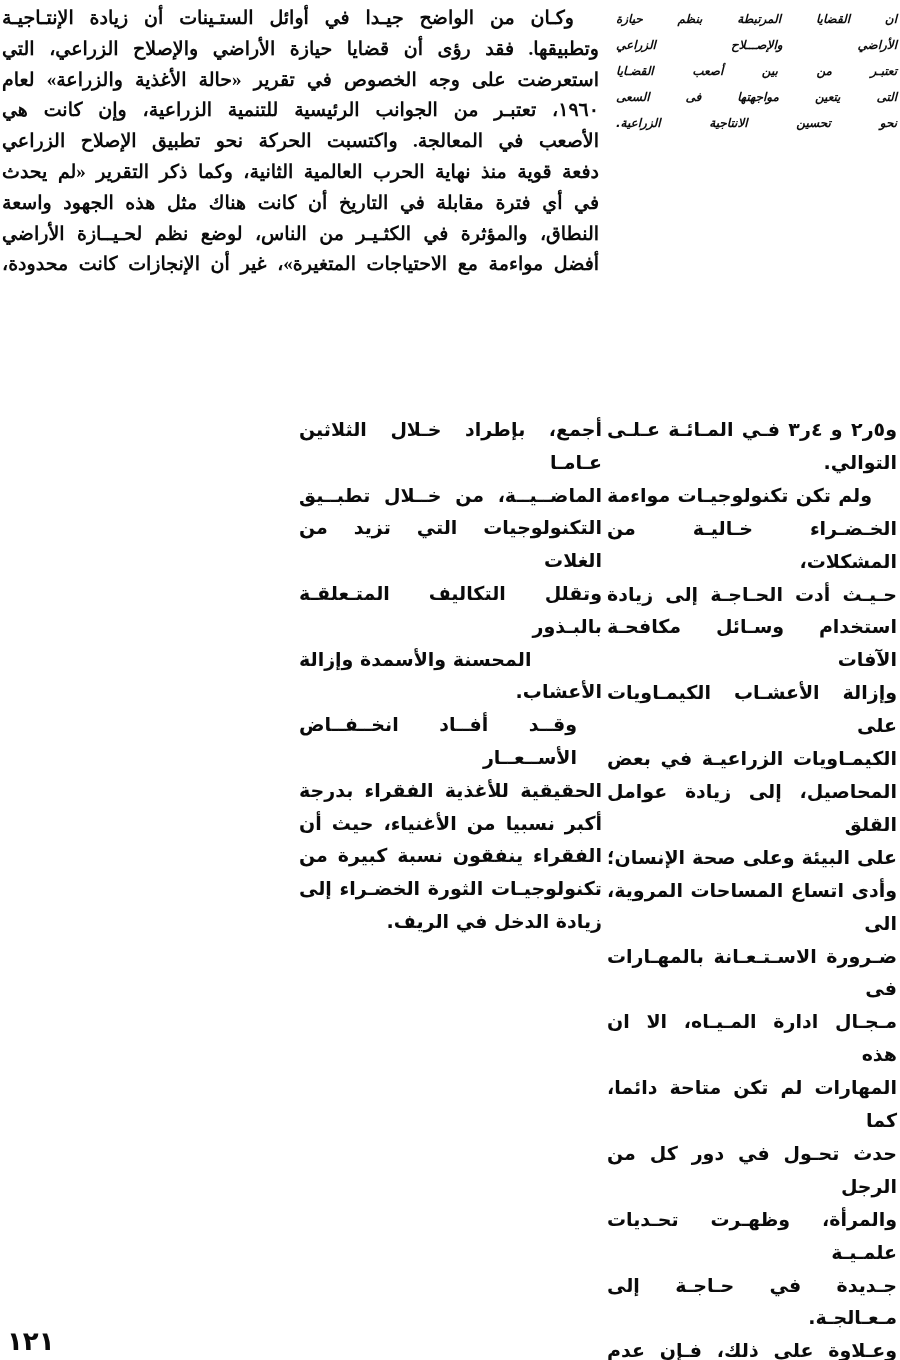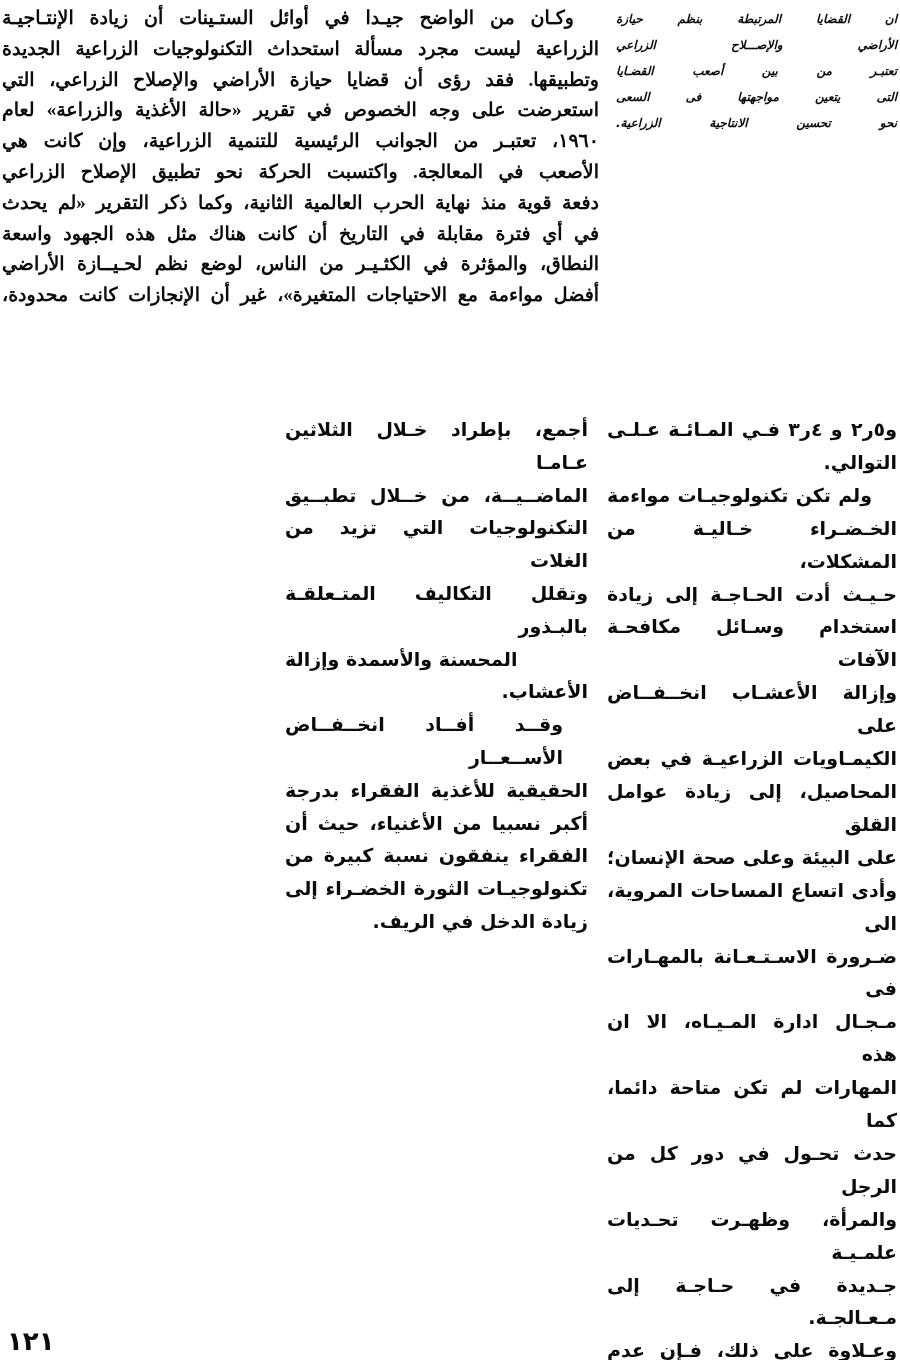--- a/index.html
+++ b/index.html
@@ -25,21 +25,21 @@
   .lead {
     top: 3px; left: 2px; width: 597px;
     font-size: 19px; line-height: 30.8px; font-family: Liberation Serif, serif;
   }
   
   .col-right {
     top: 413px; right: 3px; width: 290px;
     font-size: 19px; line-height: 32.9px;
   }
   .col-left {
-    top: 413px; left: 285px; width: 303px;
+    top: 413px; left: 299px; width: 303px;
     font-size: 19px; line-height: 32.8px;
   }
 
   .line { text-align: justify; text-align-last: justify; }
   .line.end { text-align: left; text-align-last: right; }
   .line.indent { padding-right: 25px; }
 
   .page-number {
     position: absolute;
     left: 7px; top: 1326px;
@@ -56,39 +56,38 @@
   <section class="block intro">
       <div class="line">ان القضايا المرتبطة بنظم حيازة</div>
       <div class="line">الأراضي والإصـــلاح الزراعي</div>
       <div class="line">تعتبـر من بين أصعب القضـايا</div>
       <div class="line">التى يتعين مواجهتها فى السعى</div>
       <div class="line">نحو تحسين الانتاجية الزراعية.</div>
     </section>
 
   <section class="block lead">
       <div class="line indent">وكـان من الواضح جيـدا في أوائل الستـينات أن زيادة الإنتـاجيـة</div>
-      <div class="line">الزراعية ليست مجرد مسألة استحداث التكنولوجيات الزراعية الجديدة</div>
       <div class="line">وتطبيقها. فقد رؤى أن قضايا حيازة الأراضي والإصلاح الزراعي، التي</div>
       <div class="line">استعرضت على وجه الخصوص في تقرير «حالة الأغذية والزراعة» لعام</div>
       <div class="line">١٩٦٠، تعتبـر من الجوانب الرئيسية للتنمية الزراعية، وإن كانت هي</div>
       <div class="line">الأصعب في المعالجة. واكتسبت الحركة نحو تطبيق الإصلاح الزراعي</div>
       <div class="line">دفعة قوية منذ نهاية الحرب العالمية الثانية، وكما ذكر التقرير «لم يحدث</div>
       <div class="line">في أي فترة مقابلة في التاريخ أن كانت هناك مثل هذه الجهود واسعة</div>
       <div class="line">النطاق، والمؤثرة في الكثـيـر من الناس، لوضع نظم لحـيــازة الأراضي</div>
       <div class="line">أفضل مواءمة مع الاحتياجات المتغيرة»، غير أن الإنجازات كانت محدودة،</div>
     </section>
 
   <section class="block col-right">
       <div class="line">و٥ر٢ و ٤ر٣ فـي المـائـة عـلـى</div>
       <div class="line end">التوالي.</div>
       <div class="line indent">ولم تكن تكنولوجيـات مواءمة</div>
       <div class="line">الخـضـراء خـاليـة من المشكلات،</div>
       <div class="line">حـيـث أدت الحـاجـة إلى زيادة</div>
       <div class="line">استخدام وسـائل مكافحـة الآفات</div>
-      <div class="line">وإزالة الأعشـاب انخــفــاض على</div>
+      <div class="line">وإزالة الأعشـاب الكيمـاويات على</div>
       <div class="line">الكيمـاويات الزراعيـة في بعض</div>
       <div class="line">المحاصيل، إلى زيادة عوامل القلق</div>
       <div class="line">على البيئة وعلى صحة الإنسان؛</div>
       <div class="line">وأدى اتساع المساحات المروية، الى</div>
       <div class="line">ضـرورة الاسـتـعـانة بالمهـارات فى</div>
       <div class="line">مـجـال ادارة المـيـاه، الا ان هذه</div>
       <div class="line">المهارات لم تكن متاحة دائما، كما</div>
       <div class="line">حدث تحـول في دور كل من الرجل</div>
       <div class="line">والمرأة، وظهـرت تحـديات علمـيـة</div>
       <div class="line">جـديدة في حـاجـة إلى مـعـالجـة.</div>

